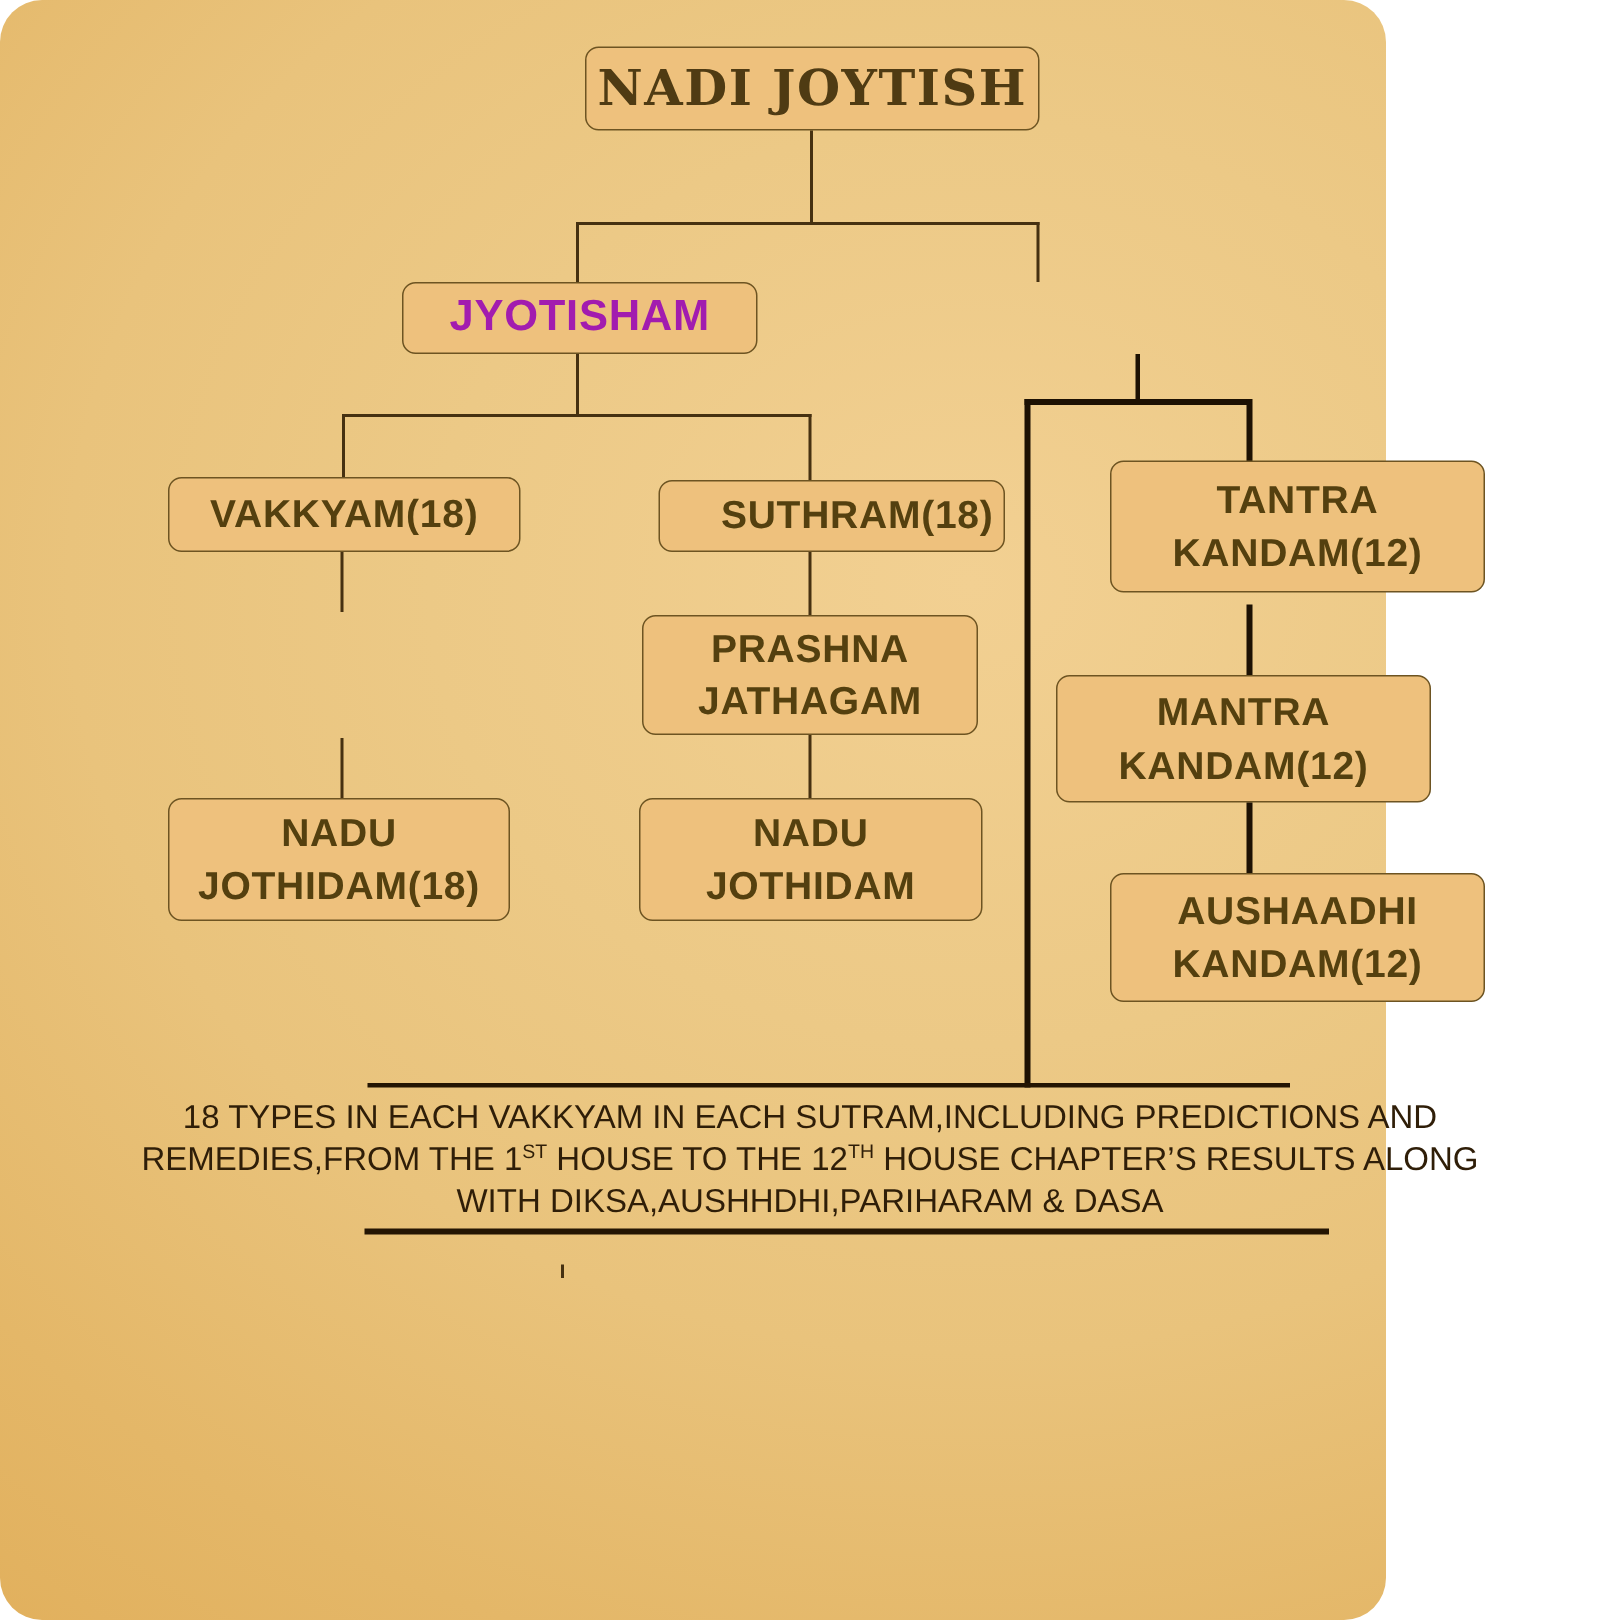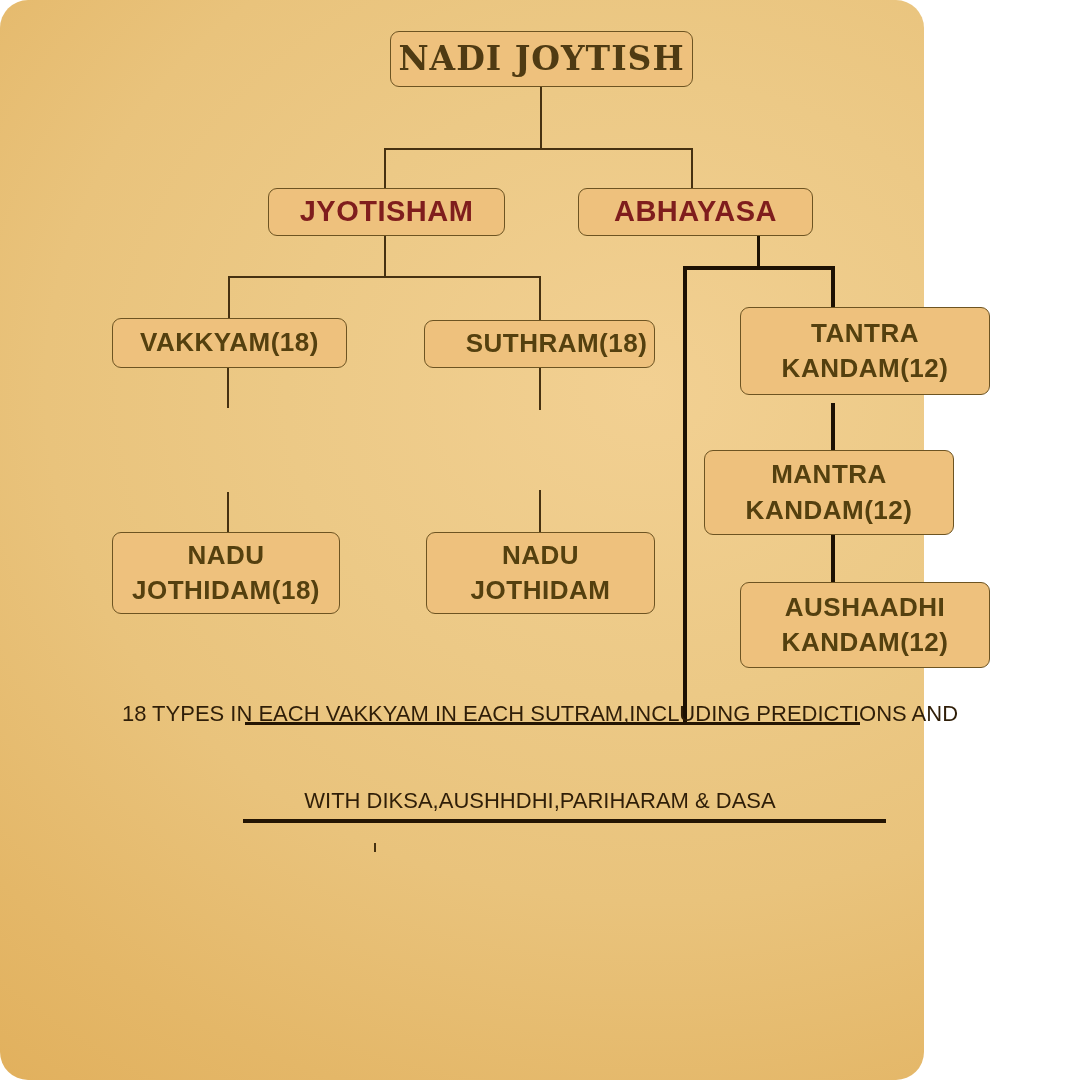--- a/index.html
+++ b/index.html
@@ -40,21 +40,21 @@
     font-family: "DejaVu Serif", serif;
     font-weight: 600;
     font-size: 33px;
     color: #4f3b13;
     letter-spacing: 1px;
   }
 
   .lvl2-label {
     font-family: "Liberation Sans", sans-serif;
     font-size: 29px;
-    color: #7f1d1d;
+    color: #a21caf;
     letter-spacing: 0.5px;
   }
 
   .lvl3-label {
     font-family: Liberation Sans, sans-serif;
     font-size: 26px;
   }
 
   .line {
     position: absolute;
@@ -89,43 +89,44 @@
   </div>
 
   <div class="line" style="left:540px; top:87px; width:2px; height:61px;"></div>
   <div class="line" style="left:384px; top:148px; width:309px; height:2px;"></div>
   <div class="line" style="left:384px; top:148px; width:2px; height:40px;"></div>
   <div class="line" style="left:691px; top:148px; width:2px; height:40px;"></div>
 
   <div class="box" style="left:268px; top:188px; width:237px; height:48px;">
     <span class="label lvl2-label">JYOTISHAM</span>
   </div>
-  <div class="box" style="left:578px; top:188px; width:235px; height:48px;">
-    <span class="label lvl2-label">ABHAYASA</span>
-  </div>
 
   <div class="line" style="left:384px; top:236px; width:2px; height:40px;"></div>
   <div class="line" style="left:228px; top:276px; width:313px; height:2px;"></div>
   <div class="line" style="left:228px; top:276px; width:2px; height:42px;"></div>
   <div class="line" style="left:539px; top:276px; width:2px; height:44px;"></div>
 
   <div class="box" style="left:112px; top:318px; width:235px; height:50px;">
     <span class="label lvl3-label">VAKKYAM(18)</span>
   </div>
   <div class="line" style="left:227px; top:368px; width:2px; height:40px;"></div>
   <div class="line" style="left:227px; top:492px; width:2px; height:40px;"></div>
   <div class="box" style="left:112px; top:532px; width:228px; height:82px;">
     <span class="label lvl3-label">NADU
 JOTHIDAM(18)</span>
   </div>
 
-  <div class="box" style="left:424px; top:320px; width:231px; height:48px;padding-left:34px;">
+  <div class="box" style="left:439px; top:320px; width:231px; height:48px;padding-left:34px;">
     <span class="label lvl3-label">SUTHRAM(18)</span>
   </div>
   <div class="line" style="left:539px; top:368px; width:2px; height:42px;"></div>
+  <div class="box" style="left:428px; top:410px; width:224px; height:80px;">
+    <span class="label lvl3-label">PRASHNA
+JATHAGAM</span>
+  </div>
   <div class="line" style="left:539px; top:490px; width:2px; height:42px;"></div>
   <div class="box" style="left:426px; top:532px; width:229px; height:82px;">
     <span class="label lvl3-label">NADU
 JOTHIDAM</span>
   </div>
 
   <div class="line thick" style="left:757px; top:236px; width:3px; height:32px;"></div>
   <div class="line thick" style="left:683px; top:266px; width:151px; height:4px;"></div>
   <div class="line thick" style="left:683px; top:266px; width:4px; height:459px;"></div>
   <div class="line thick" style="left:831px; top:266px; width:4px; height:49px;"></div>
@@ -140,22 +141,25 @@
 KANDAM(12)</span>
   </div>
   <div class="line thick" style="left:831px; top:535px; width:4px; height:47px;"></div>
   <div class="box" style="left:740px; top:582px; width:250px; height:86px;">
     <span class="label lvl3-label">AUSHAADHI
 KANDAM(12)</span>
   </div>
 
   <div class="line" style="left:245px; top:722px; width:615px; height:3px; background:#241503;"></div>
 
-  <div class="footer-text" style="top:700px;text-align:center;">
+  <div class="footer-text" style="top:731px;text-align:center;">
     <span>18 TYPES IN EACH VAKKYAM IN EACH SUTRAM,INCLUDING PREDICTIONS AND</span>
+  </div>
+  <div class="footer-text" style="top:759px;">
+    <span>REMEDIES,FROM THE 1</span><span class="sup">ST</span><span> HOUSE TO THE 12</span><span class="sup">TH</span><span> HOUSE CHAPTER’S RESULTS ALONG</span>
   </div>
   <div class="footer-text" style="top:787px;">
     <span>WITH DIKSA,AUSHHDHI,PARIHARAM &amp; DASA</span>
   </div>
 
   <div class="line" style="left:243px; top:819px; width:643px; height:3.5px; background:#241503;"></div>
 
   <div class="line" style="left:374px; top:843px; width:2px; height:9px;"></div>
 
 </div>

